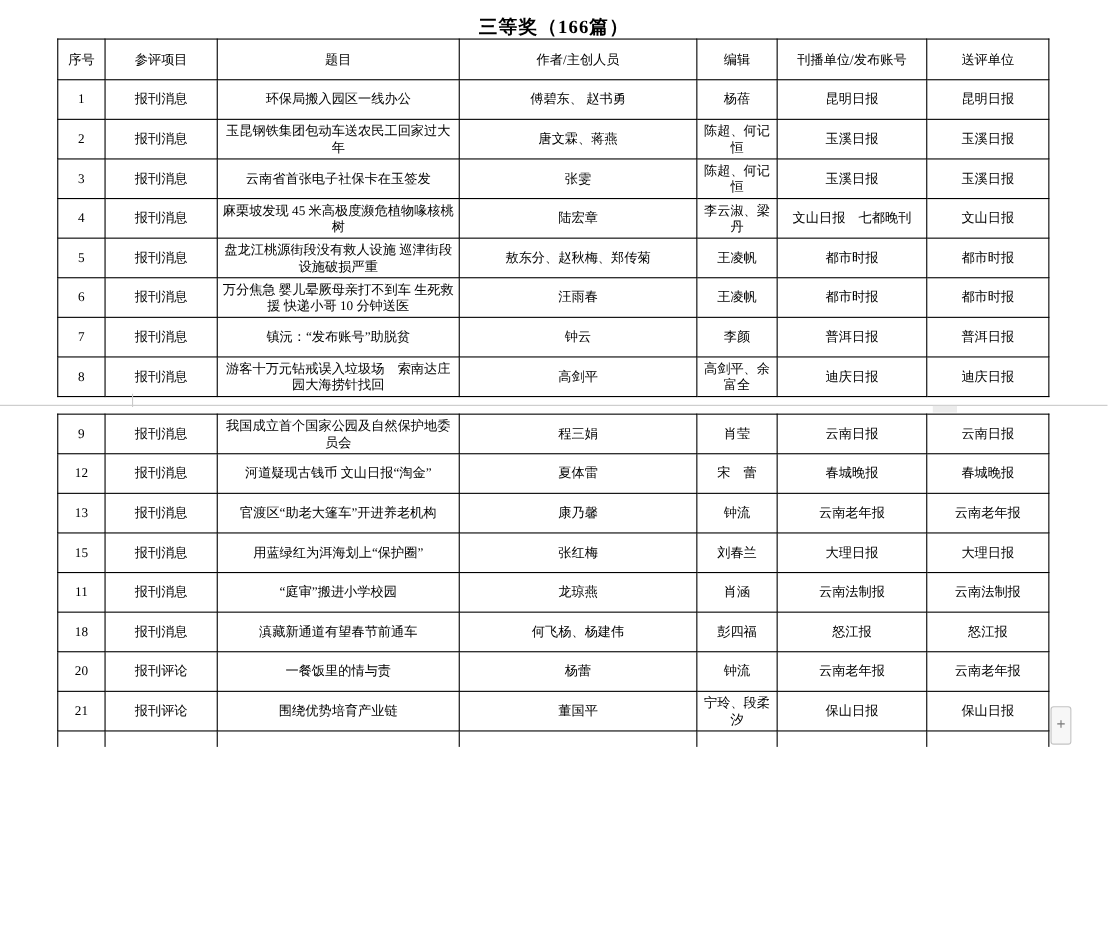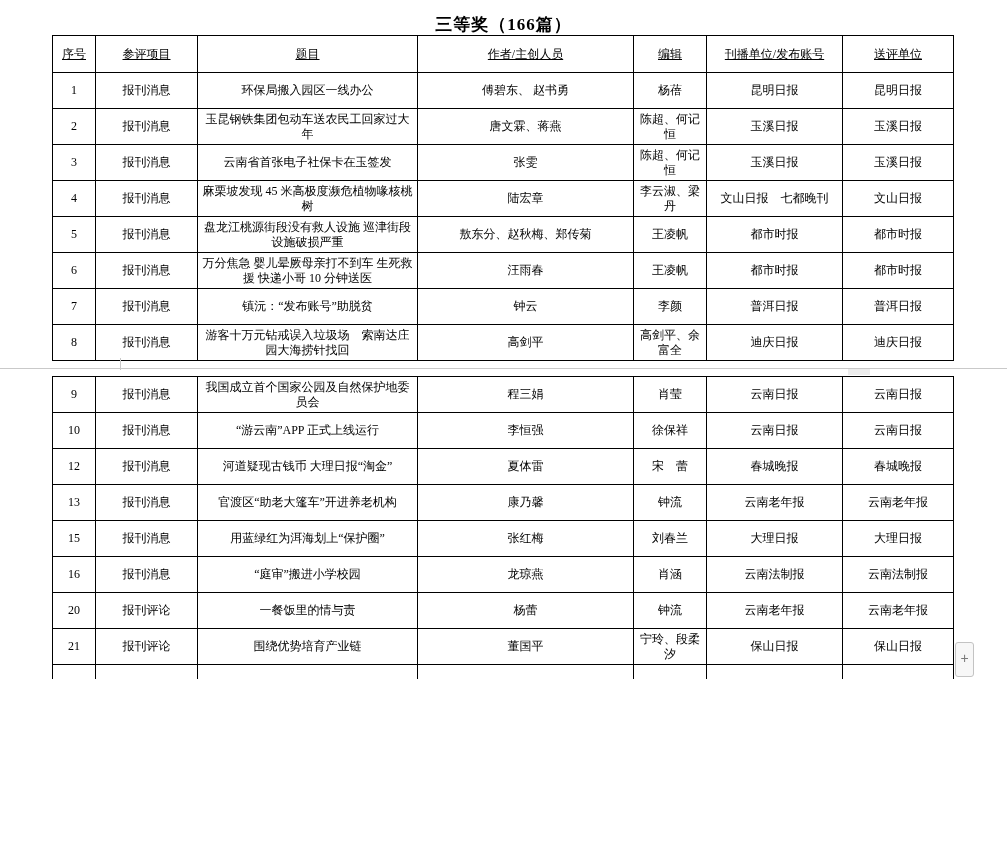--- a/index.html
+++ b/index.html
@@ -13,21 +13,21 @@
   }
   .table-wrap{margin-left:52px;width:901px;}
   table{border-collapse:collapse;table-layout:fixed;width:901px;}
   col.c0{width:43px;}  col.c1{width:102px;} col.c2{width:220px;}
   col.c3{width:216px;} col.c4{width:73px;}  col.c5{width:136px;} col.c6{width:111px;}
   th,td{
     border:1px solid #000;font-size:12px;line-height:15px;font-weight:normal;
     text-align:center;vertical-align:middle;padding:2px 3px;box-sizing:border-box;
     word-break:break-all;
   }
-  tr.hdr{height:37px;text-decoration:underline;}
+  tr.hdr{height:37px;}
   tr.row{height:36px;}
   tr.stub{height:14px;}
   tr.stub td{border-bottom:none;}
   
   .page-gap{position:relative;height:15px;margin-left:-52px;width:1007px;}
   .page-gap .edge-line{
     position:absolute;left:0;top:7px;width:1007px;height:0;
     border-top:1px solid #c9c9c9;
   }
   .page-gap .tick-left{
@@ -166,32 +166,23 @@
         <tr class="row">
           <td>9</td>
           <td>报刊消息</td>
           <td>我国成立首个国家公园及自然保护地委员会</td>
           <td>程三娟</td>
           <td>肖莹</td>
           <td>云南日报</td>
           <td>云南日报</td>
         </tr>
         <tr class="row">
-          <td>10</td>
-          <td>报刊消息</td>
-          <td>“游云南”APP 正式上线运行</td>
-          <td>李恒强</td>
-          <td>徐保祥</td>
-          <td>云南日报</td>
-          <td>云南日报</td>
-        </tr>
-        <tr class="row">
           <td>12</td>
           <td>报刊消息</td>
-          <td>河道疑现古钱币 大理日报“淘金”</td>
+          <td>河道疑现古钱币 文山日报“淘金”</td>
           <td>夏体雷</td>
           <td>宋　蕾</td>
           <td>春城晚报</td>
           <td>春城晚报</td>
         </tr>
         <tr class="row">
           <td>13</td>
           <td>报刊消息</td>
           <td>官渡区“助老大篷车”开进养老机构</td>
           <td>康乃馨</td>
@@ -202,27 +193,36 @@
         <tr class="row">
           <td>15</td>
           <td>报刊消息</td>
           <td>用蓝绿红为洱海划上“保护圈”</td>
           <td>张红梅</td>
           <td>刘春兰</td>
           <td>大理日报</td>
           <td>大理日报</td>
         </tr>
         <tr class="row">
-          <td>16</td>
+          <td>11</td>
           <td>报刊消息</td>
           <td>“庭审”搬进小学校园</td>
           <td>龙琼燕</td>
           <td>肖涵</td>
           <td>云南法制报</td>
           <td>云南法制报</td>
+        </tr>
+        <tr class="row">
+          <td>18</td>
+          <td>报刊消息</td>
+          <td>滇藏新通道有望春节前通车</td>
+          <td>何飞杨、杨建伟</td>
+          <td>彭四福</td>
+          <td>怒江报</td>
+          <td>怒江报</td>
         </tr>
         <tr class="row">
           <td>20</td>
           <td>报刊评论</td>
           <td>一餐饭里的情与责</td>
           <td>杨蕾</td>
           <td>钟流</td>
           <td>云南老年报</td>
           <td>云南老年报</td>
         </tr>

